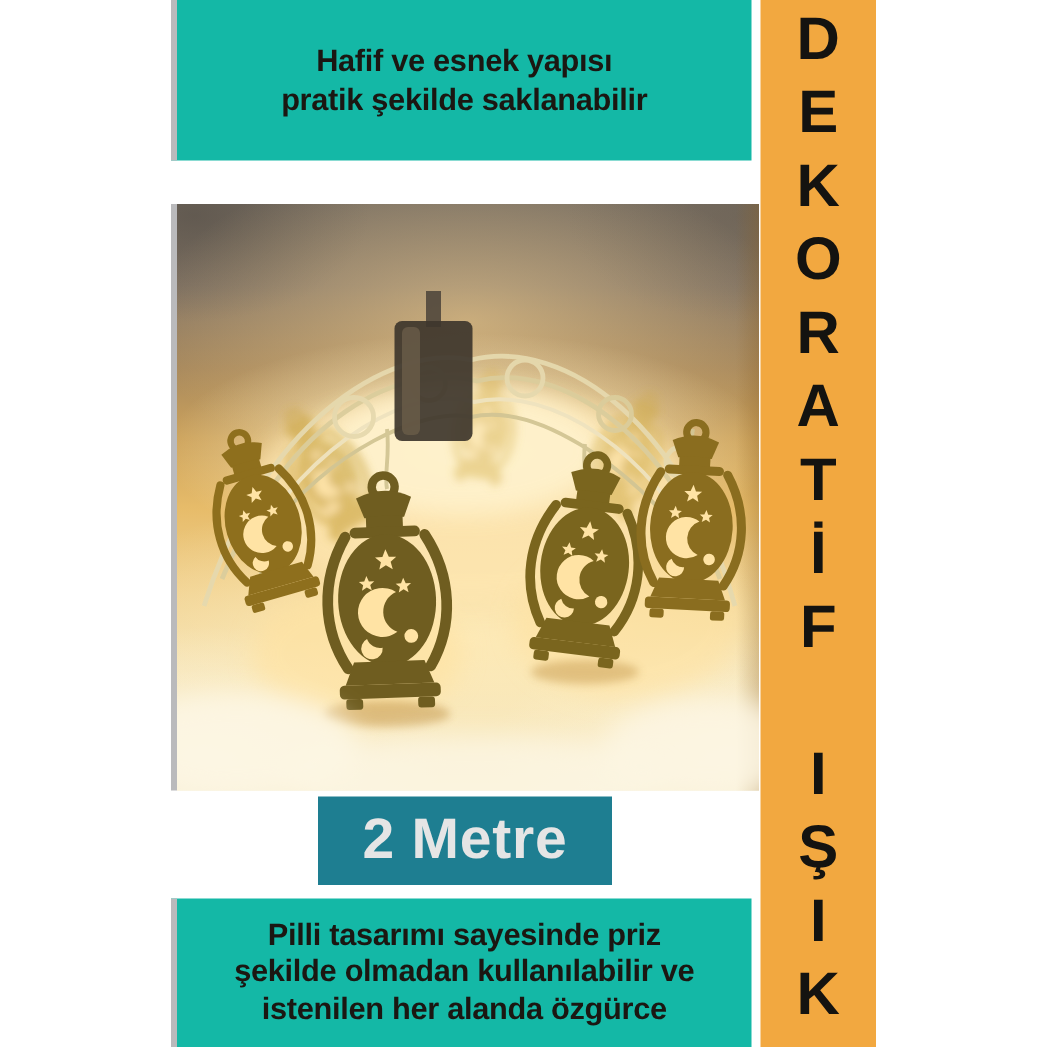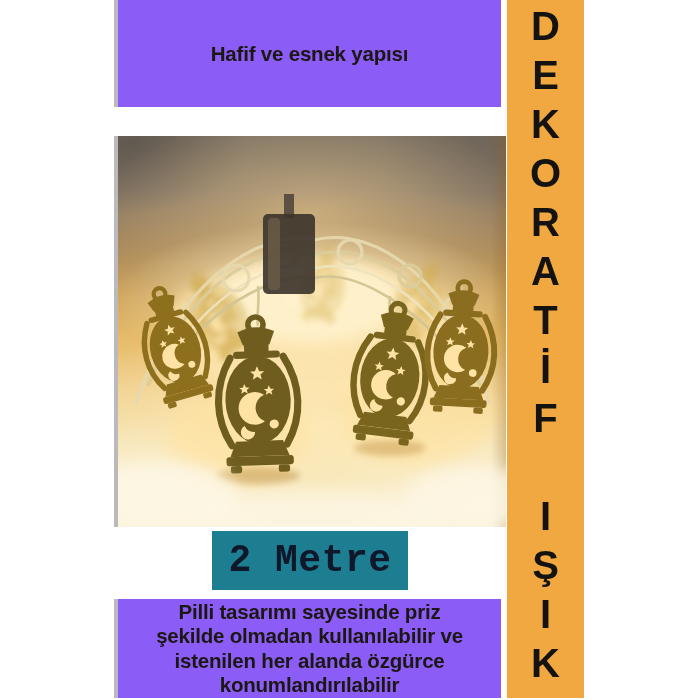--- a/index.html
+++ b/index.html
@@ -2,21 +2,21 @@
 <html><head>
 <meta charset="utf-8">
 <style>
   html,body{margin:0;padding:0;background:#ffffff;}
   .canvas{
     position:relative;width:700px;height:700px;background:#ffffff;
     font-family:"Liberation Sans", sans-serif;overflow:hidden;
   }
   
   .info-box{
-    position:absolute;left:114px;width:387px;background:#8b5cf6;
+    position:absolute;left:114px;width:387px;background:#14b8a6;
     border-left:4px solid #BABABC;box-sizing:border-box;
     display:flex;flex-direction:column;align-items:center;justify-content:center;
     text-align:center;font-weight:bold;color:#1B1712;letter-spacing:-0.2px;
   }
   .top-box{top:0;height:107px;font-size:20.5px;line-height:26px;}
   .bottom-box{top:599px;height:99px;font-size:20.5px;line-height:24.5px;}
   .info-line{white-space:nowrap;}
   
   .side-banner{
     position:absolute;left:507px;top:0;width:77px;height:698px;background:#F2A840;
@@ -42,30 +42,31 @@
       radial-gradient(ellipse 55% 28% at 50% 20%, rgba(255,219,150,0.50) 0%, rgba(255,219,150,0) 100%),
       radial-gradient(ellipse 30% 18% at 3% 2%, rgba(88,81,73,0.70) 0%, rgba(88,81,73,0) 100%),
       radial-gradient(ellipse 30% 18% at 97% 2%, rgba(105,95,82,0.55) 0%, rgba(105,95,82,0) 100%),
       linear-gradient(180deg, #786e62 0%, #857666 14%, #a8895d 28%, #cda35c 40%, #e7bc6a 52%, #f0d190 66%, #f4e2b4 80%, #f6ebc9 100%);
   }
   .photo-art{position:absolute;left:0;top:0;width:100%;height:100%;}
   
   .badge{
     position:absolute;left:212px;top:531px;width:196px;height:59px;background:#1E7E91;
     display:flex;align-items:center;justify-content:center;
-    color:#0f172a;font-weight:bold;font-size:38px;letter-spacing:0.5px;font-family:Liberation Mono, monospace;
+    color:#e5e5e5;font-weight:bold;font-size:38px;letter-spacing:0.5px;
   }
 </style>
 </head>
 <body>
 
 <div class="canvas">
 
   <div class="info-box top-box">
     <span class="info-line">Hafif ve esnek yapısı</span>
+    <span class="info-line">pratik şekilde saklanabilir</span>
   </div>
 
   <div class="photo-frame">
     <div class="photo">
       <svg class="photo-art" viewBox="0 0 388 391">
         <defs>
           <filter id="soften" x="-60%" y="-60%" width="220%" height="220%">
             <feGaussianBlur stdDeviation="8"></feGaussianBlur>
           </filter>
           <filter id="soften2" x="-60%" y="-60%" width="220%" height="220%">
@@ -150,21 +151,20 @@
   </div>
 
   <div class="badge">
     <span>2 Metre</span>
   </div>
 
   <div class="info-box bottom-box">
     <span class="info-line">Pilli tasarımı sayesinde priz</span>
     <span class="info-line">şekilde olmadan kullanılabilir ve</span>
     <span class="info-line">istenilen her alanda özgürce</span>
-    <span class="info-line">konumlandırılabilir</span>
   </div>
 
   <div class="side-banner">
     <div class="banner-letter">D</div>
     <div class="banner-letter">E</div>
     <div class="banner-letter">K</div>
     <div class="banner-letter">O</div>
     <div class="banner-letter">R</div>
     <div class="banner-letter">A</div>
     <div class="banner-letter">T</div>

